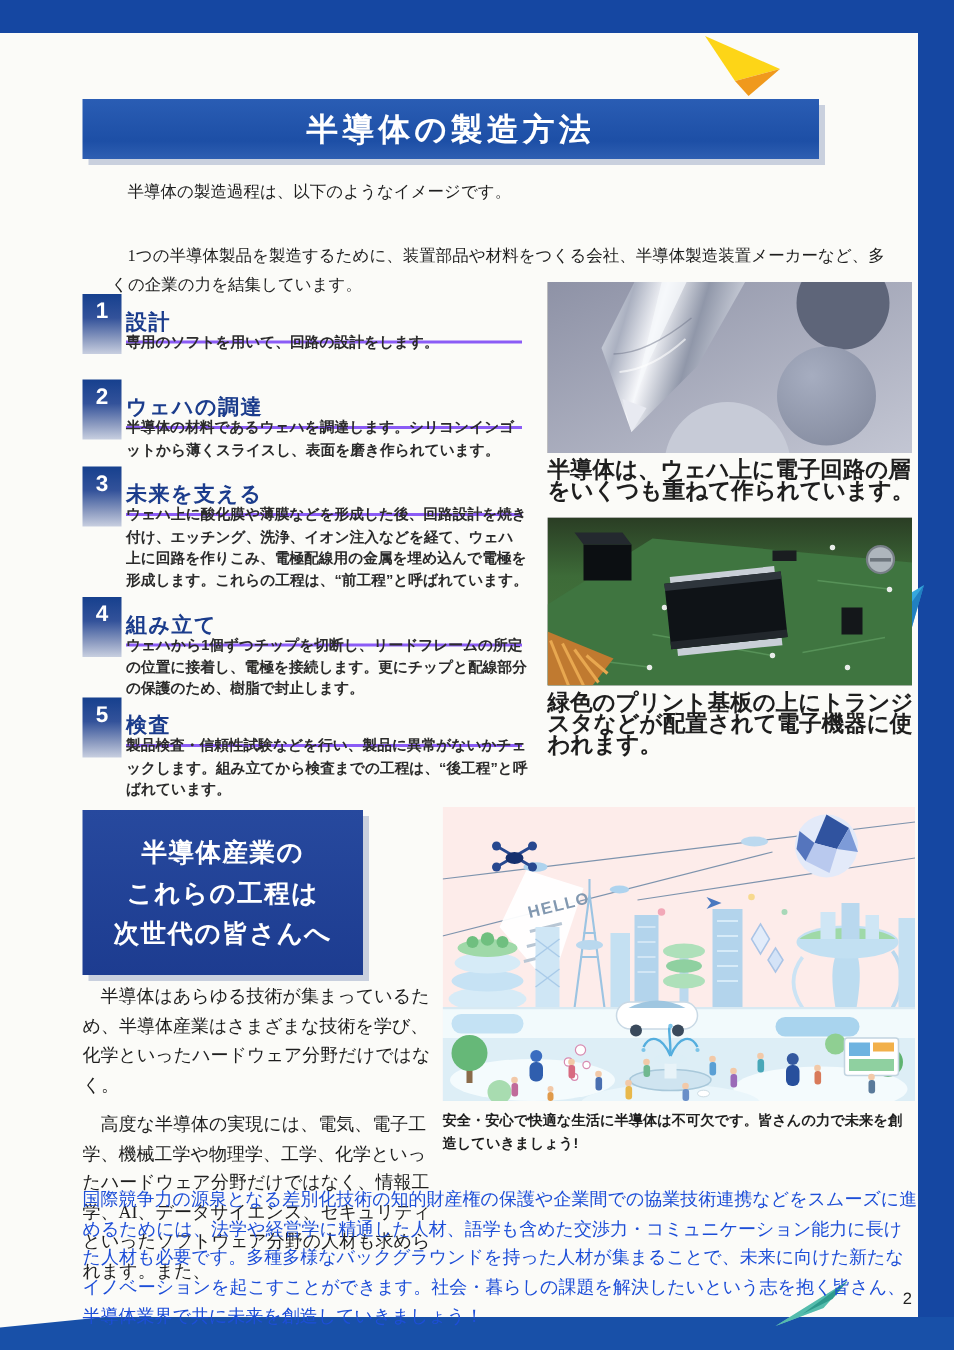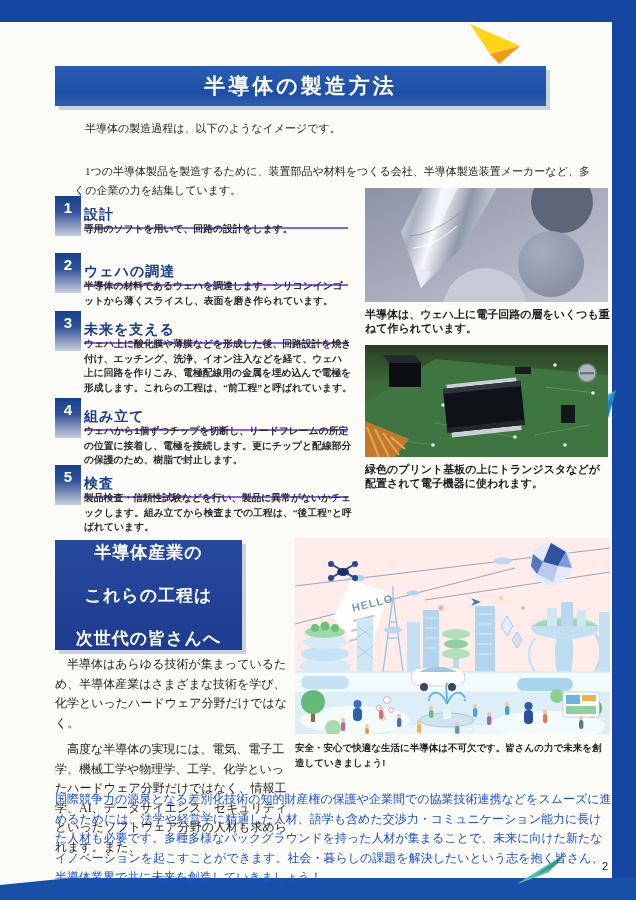--- a/index.html
+++ b/index.html
@@ -52,31 +52,31 @@
   .step-desc {
     position:absolute; left:29px; top:26px; width:268px;
     font-size:9.8px; line-height:14.5px; color:#2b2b2b; font-weight:bold;
   }
   .s1{top:196px;} .s2{top:253px;} .s3{top:311px;} .s4{top:398px;} .s5{top:465px;}
 
   
   .photo { left:365px; width:243px; overflow:hidden; background:#888; }
   .photo1 { top:188px; height:114px; }
   .photo2 { top:345px; height:112px; }
-  .photo-cap { left:365px; width:246px; font-size:11px; font-weight:bold;
+  .photo-cap { left:365px; width:246px; font-size:15px; font-weight:bold;
                line-height:14px; color:#1e1e1e; }
   .cap1 { top:307px; } .cap2 { top:462px; }
 
   
   .navybox {
     left:55px; top:540px; width:187px; height:110px;
     background:linear-gradient(180deg,#27499e 0%,#1d3c90 100%);
     box-shadow:4px 4px 0 #c9d0de;
     display:flex; flex-direction:column; align-items:center; justify-content:center;
-    gap:18px;
+    gap:2px;
   }
   .navybox span { color:#fff; font-weight:bold; font-size:17px; letter-spacing:1px; line-height:25px; }
 
   .illus { left:295px; top:538px; width:315px; height:196px; overflow:hidden; }
   .illus-cap { left:295px; top:741px; width:312px; font-size:9.5px; font-weight:bold;
                line-height:14.5px; color:#1e1e1e; }
 
   .col-text { left:55px; top:655px; width:240px;
               font-family:"Liberation Serif","DejaVu Serif",serif;
               font-size:12px; line-height:19.5px; color:#1e1e1e; }

